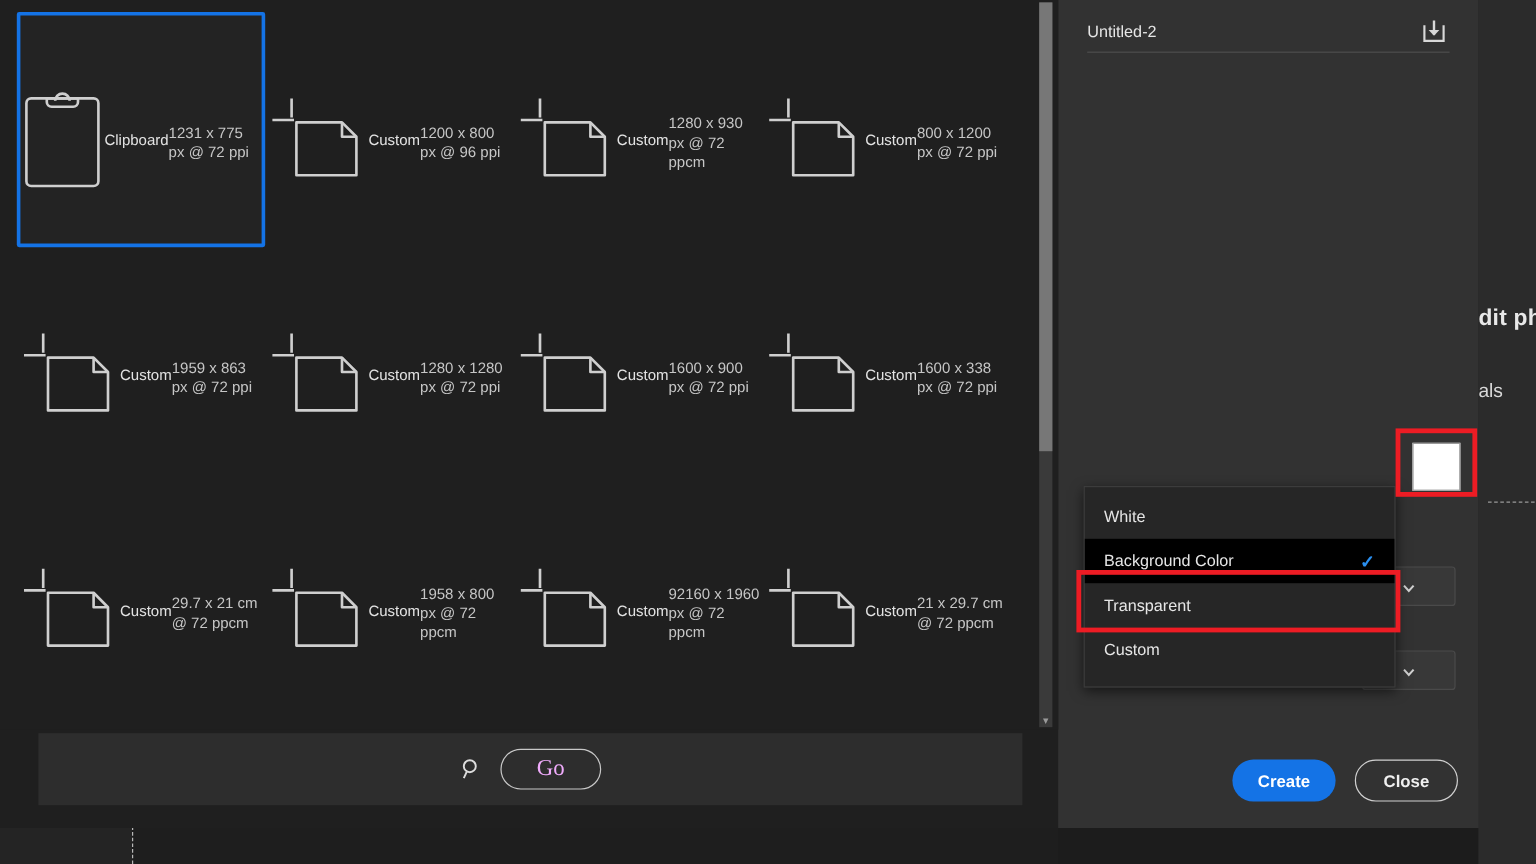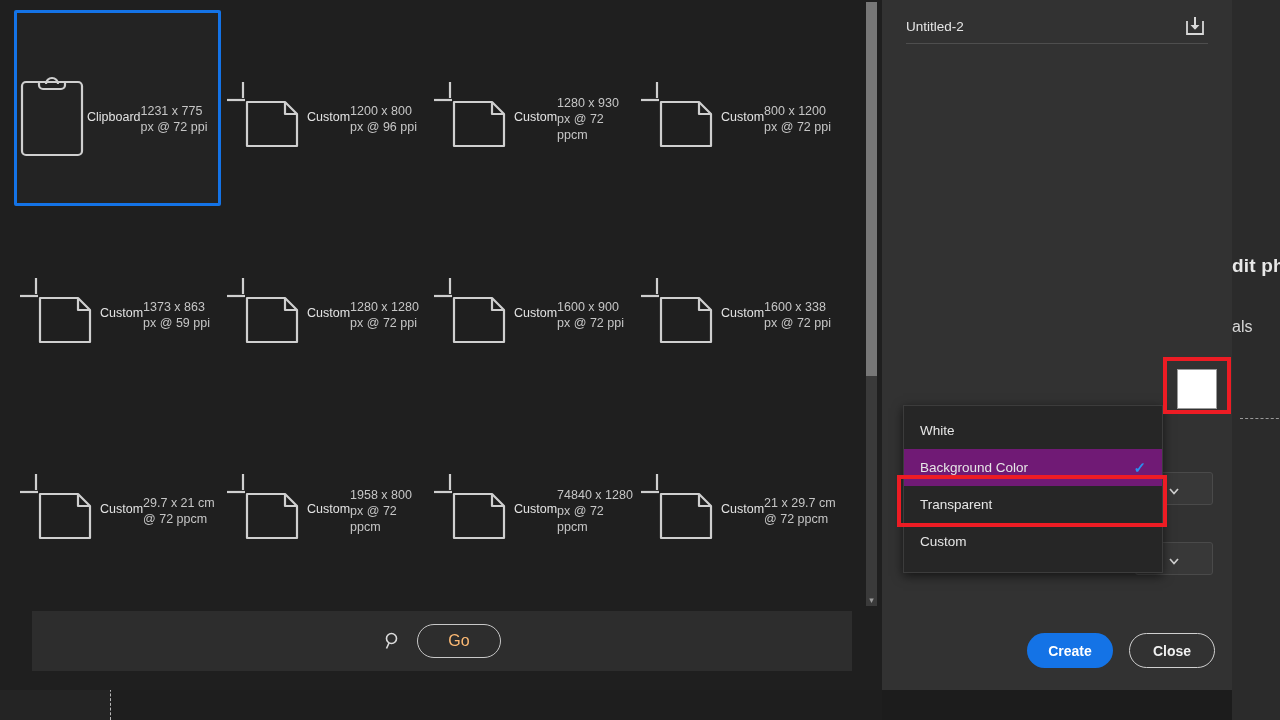--- a/index.html
+++ b/index.html
@@ -90,22 +90,22 @@
   .stock-inner { display:flex; align-items:center; gap:14px; }
   .stock-search-icon { width:20px; height:20px; position:relative; }
   .stock-field {
     width:300px; border:0; border-bottom:1px solid #8e8e8e; background:transparent;
     color:#c9c9c9; font-family:"Liberation Serif", serif; font-style:italic;
     font-size:13.5px; padding:4px 2px 6px 2px; outline:none;
   }
   .stock-field::placeholder { color:#b5b5b5; font-style:italic; }
   .go-btn {
     width:84px; height:34px; border-radius:17px; border:1px solid #c8c8c8;
-    background:transparent; color:#fdba74; font-size:16px; cursor:pointer;
-    font-family:Liberation Sans, sans-serif;
+    background:transparent; color:#f0abfc; font-size:19px; cursor:pointer;
+    font-family:Liberation Serif, serif;
   }
 
   
   .settings {
     position:absolute; left:882px; top:0; width:350px; height:690px;
     background:#323232;
   }
   .doc-name-row {
     position:absolute; left:24px; top:10px; width:302px; height:34px;
     display:flex; align-items:center; justify-content:space-between;
@@ -131,21 +131,21 @@
   
   .dd-list {
     position:absolute; left:903px; top:405px; width:260px; height:168px;
     background:#262626; border:1px solid #3c3c3c; box-shadow:0 3px 10px rgba(0,0,0,.6);
     padding-top:6px;
   }
   .dd-item {
     height:37px; display:flex; align-items:center; justify-content:space-between;
     padding:0 16px; color:#e6e6e6; font-size:13.5px; cursor:pointer;
   }
-  .dd-item.checked { background:#701a75; }
+  .dd-item.checked { background:#000000; }
   .dd-check { color:#2a8ff0; font-size:15px; font-weight:bold; }
   .dd-highlight {
     position:absolute; left:897px; top:475px; width:270px; height:52px;
     border:4px solid #ed1c24; box-sizing:border-box; pointer-events:none;
   }
 
   
   .ghost-sel {
     position:absolute; width:78px; height:33px; background:#383838;
     border:1px solid #4a4a4a; border-radius:3px;
@@ -246,21 +246,21 @@
             <div class="tpl-cell">
               <div class="tpl-icon">
                 <svg width="84" height="76" viewBox="0 0 84 76">
                   <line x1="20" y1="4" x2="20" y2="20" stroke="#cfcfcf" stroke-width="2.2"></line>
                   <line x1="4" y1="22" x2="22" y2="22" stroke="#cfcfcf" stroke-width="2.2"></line>
                   <path d="M24 24 H62 L74 36 V68 H24 Z" fill="none" stroke="#cfcfcf" stroke-width="2.2" stroke-linejoin="round"></path>
                   <path d="M62 24 V36 H74" fill="none" stroke="#cfcfcf" stroke-width="2.2" stroke-linejoin="round"></path>
                 </svg>
               </div>
               <div class="tpl-name">Custom</div>
-              <div class="tpl-dim">1373 x 863 px @ 59 ppi</div>
+              <div class="tpl-dim">1959 x 863 px @ 72 ppi</div>
             </div>
             <div class="tpl-cell">
               <div class="tpl-icon">
                 <svg width="84" height="76" viewBox="0 0 84 76">
                   <line x1="20" y1="4" x2="20" y2="20" stroke="#cfcfcf" stroke-width="2.2"></line>
                   <line x1="4" y1="22" x2="22" y2="22" stroke="#cfcfcf" stroke-width="2.2"></line>
                   <path d="M24 24 H62 L74 36 V68 H24 Z" fill="none" stroke="#cfcfcf" stroke-width="2.2" stroke-linejoin="round"></path>
                   <path d="M62 24 V36 H74" fill="none" stroke="#cfcfcf" stroke-width="2.2" stroke-linejoin="round"></path>
                 </svg>
               </div>
@@ -320,21 +320,21 @@
             <div class="tpl-cell">
               <div class="tpl-icon">
                 <svg width="84" height="76" viewBox="0 0 84 76">
                   <line x1="20" y1="4" x2="20" y2="20" stroke="#cfcfcf" stroke-width="2.2"></line>
                   <line x1="4" y1="22" x2="22" y2="22" stroke="#cfcfcf" stroke-width="2.2"></line>
                   <path d="M24 24 H62 L74 36 V68 H24 Z" fill="none" stroke="#cfcfcf" stroke-width="2.2" stroke-linejoin="round"></path>
                   <path d="M62 24 V36 H74" fill="none" stroke="#cfcfcf" stroke-width="2.2" stroke-linejoin="round"></path>
                 </svg>
               </div>
               <div class="tpl-name">Custom</div>
-              <div class="tpl-dim">74840 x 1280 px @ 72 ppcm</div>
+              <div class="tpl-dim">92160 x 1960 px @ 72 ppcm</div>
             </div>
             <div class="tpl-cell">
               <div class="tpl-icon">
                 <svg width="84" height="76" viewBox="0 0 84 76">
                   <line x1="20" y1="4" x2="20" y2="20" stroke="#cfcfcf" stroke-width="2.2"></line>
                   <line x1="4" y1="22" x2="22" y2="22" stroke="#cfcfcf" stroke-width="2.2"></line>
                   <path d="M24 24 H62 L74 36 V68 H24 Z" fill="none" stroke="#cfcfcf" stroke-width="2.2" stroke-linejoin="round"></path>
                   <path d="M62 24 V36 H74" fill="none" stroke="#cfcfcf" stroke-width="2.2" stroke-linejoin="round"></path>
                 </svg>
               </div>

